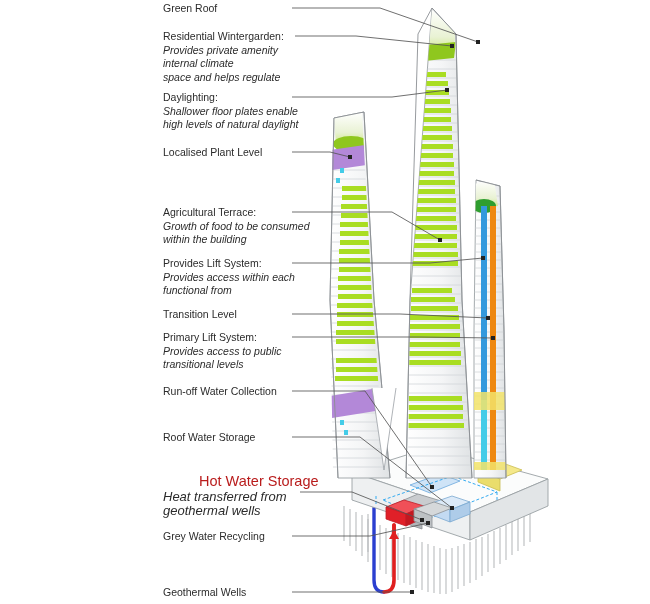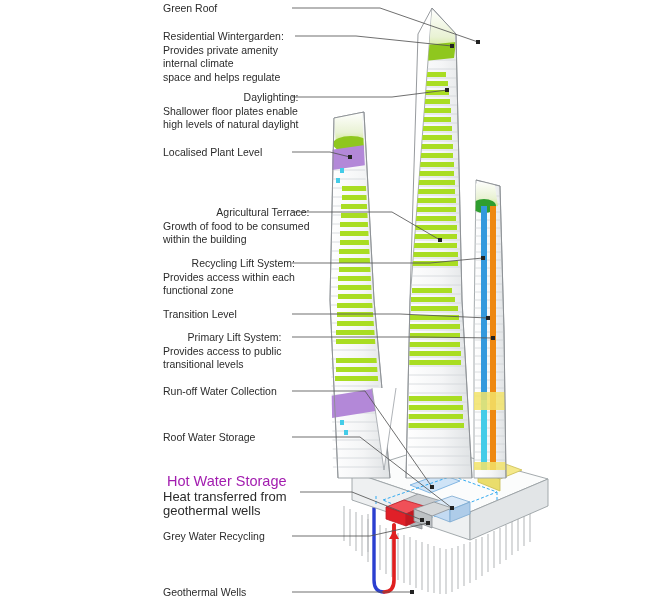--- a/index.html
+++ b/index.html
@@ -3,23 +3,23 @@
 <meta charset="utf-8">
 <style>
   html,body{margin:0;padding:0;}
   body{
     width:650px;height:604px;background:#ffffff;
     font-family:"Liberation Sans","DejaVu Sans",sans-serif;
     color:#2b2b2b;overflow:hidden;position:relative;
   }
   #stage{position:absolute;inset:0;}
   .label{position:absolute;left:163px;}
-  .label .ttl{font-size:10.5px;line-height:13.5px;white-space:nowrap;color:#2b2b2b;text-align:right;}
-  .label .desc{font-size:10.5px;line-height:13.5px;color:#2b2b2b;white-space:nowrap;}
-  .label.big .ttl{font-size:14.5px;line-height:17px;color:#a21caf;}
+  .label .ttl{font-size:10.5px;line-height:13.5px;white-space:nowrap;color:#2b2b2b;}
+  .label .desc{font-size:10.5px;line-height:13.5px;color:#2b2b2b;white-space:nowrap;font-style:italic;}
+  .label.big .ttl{font-size:14.5px;line-height:17px;color:#b91c1c;margin-left:36px;}
   .label.big .desc{font-size:13px;line-height:13.5px;}
   svg{position:absolute;left:0;top:0;}
   .ld{stroke:#555;stroke-width:.85;fill:none;}
   .ldot{fill:#222;}
 </style>
 </head>
 <body>
 
 <div id="stage">
 
@@ -423,23 +423,23 @@
     <div class="ttl">Localised Plant Level</div>
   </div>
 
   <div class="label" style="top:206px">
     <div class="ttl">Agricultural Terrace:</div>
     <div class="desc">Growth of food to be consumed</div>
     <div class="desc">within the building</div>
   </div>
 
   <div class="label" style="top:257px">
-    <div class="ttl">Recycling Lift System:</div>
+    <div class="ttl">Provides Lift System:</div>
     <div class="desc">Provides access within each</div>
-    <div class="desc">functional zone</div>
+    <div class="desc">functional from</div>
   </div>
 
   <div class="label" style="top:308px">
     <div class="ttl">Transition Level</div>
   </div>
 
   <div class="label" style="top:331px">
     <div class="ttl">Primary Lift System:</div>
     <div class="desc">Provides access to public</div>
     <div class="desc">transitional levels</div>

